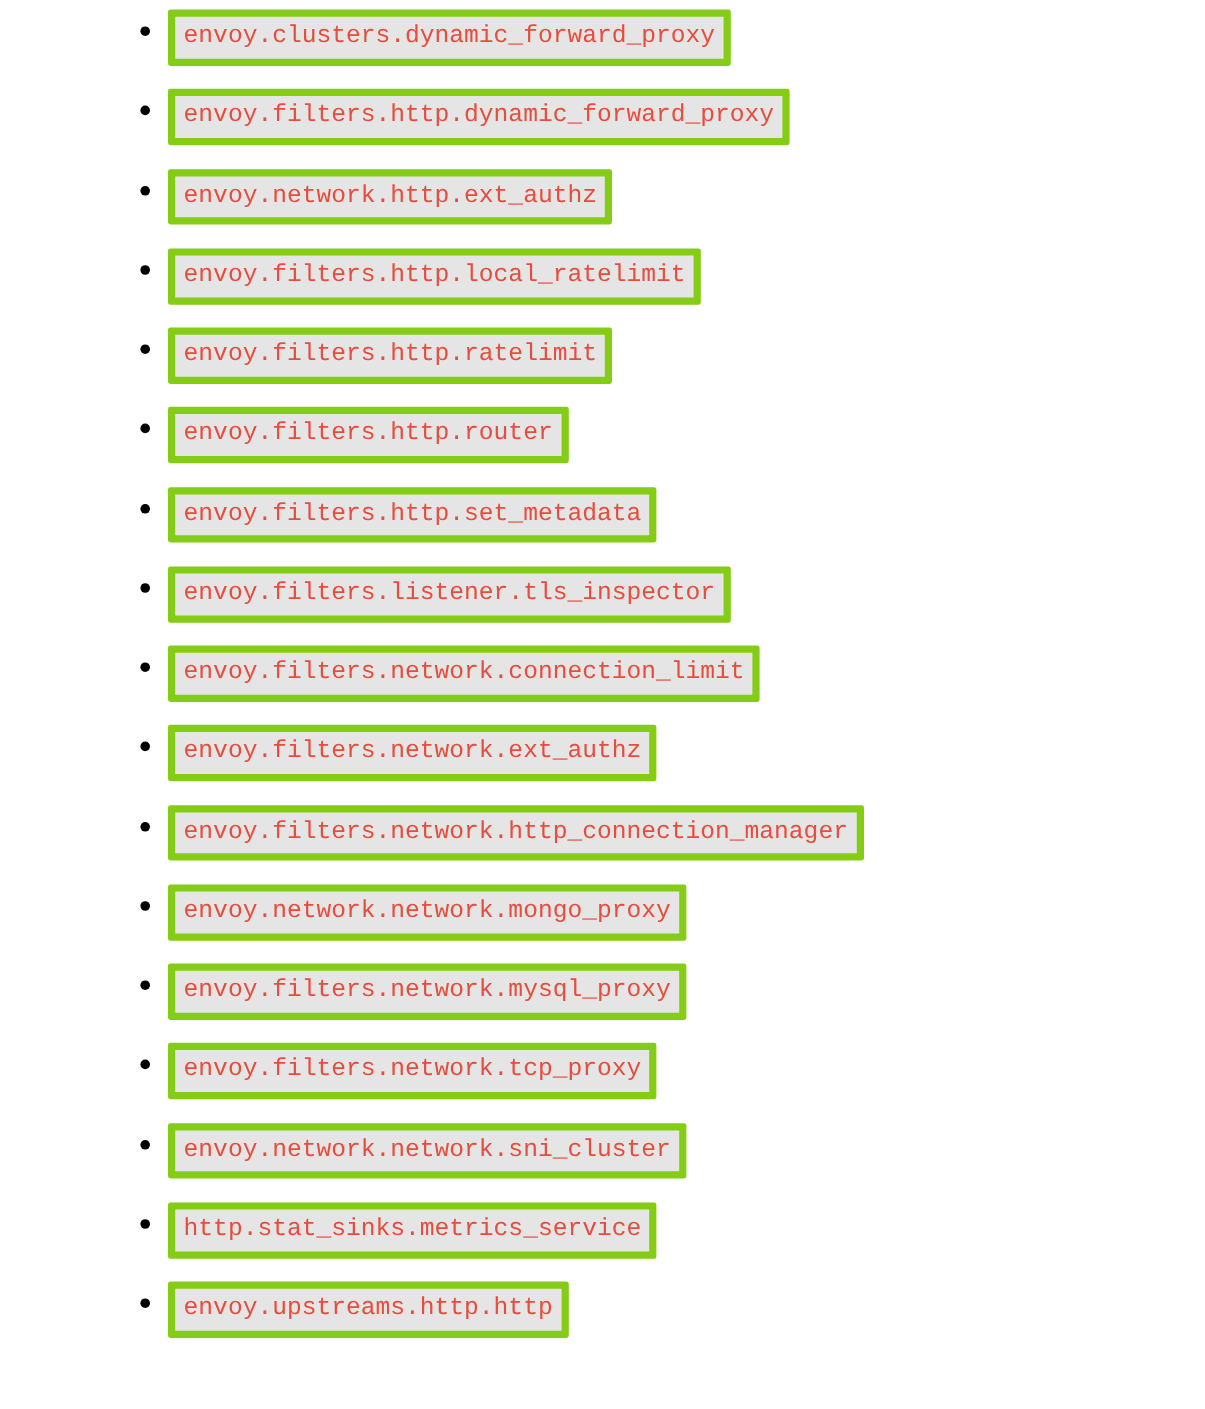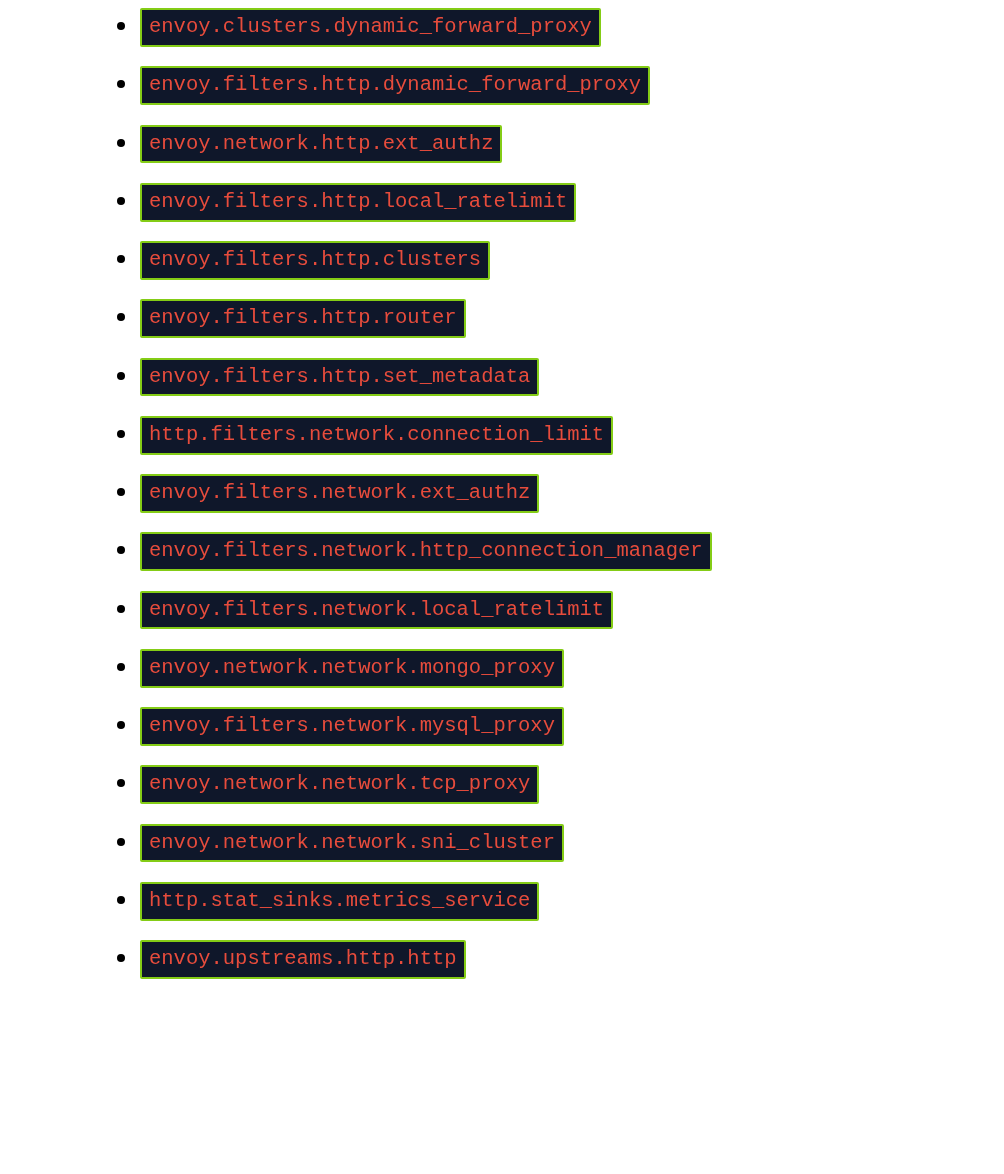--- a/index.html
+++ b/index.html
@@ -32,43 +32,43 @@
       width: 8px;
       height: 8px;
       background: #000;
       border-radius: 50%;
     }
     code.ext {
       display: inline-block;
       font-family: SFMono-Regular, Menlo, Consolas, "Liberation Mono", monospace;
       font-size: 20.5px;
       color: #e74c3c;
-      background: #0f172a;
-      border: 2px solid #84cc16;
+      background: #e5e5e5;
+      border: 6px solid #84cc16;
       border-radius: 2px;
       padding: 2px 7px;
       line-height: 1.5;
       white-space: nowrap;
     }
   </style>
 </head>
 <body>
 
 <ul class="extension-list">
   <li><code class="ext">envoy.clusters.dynamic_forward_proxy</code></li>
   <li><code class="ext">envoy.filters.http.dynamic_forward_proxy</code></li>
   <li><code class="ext">envoy.network.http.ext_authz</code></li>
   <li><code class="ext">envoy.filters.http.local_ratelimit</code></li>
-  <li><code class="ext">envoy.filters.http.clusters</code></li>
+  <li><code class="ext">envoy.filters.http.ratelimit</code></li>
   <li><code class="ext">envoy.filters.http.router</code></li>
   <li><code class="ext">envoy.filters.http.set_metadata</code></li>
-  <li><code class="ext">http.filters.network.connection_limit</code></li>
+  <li><code class="ext">envoy.filters.listener.tls_inspector</code></li>
+  <li><code class="ext">envoy.filters.network.connection_limit</code></li>
   <li><code class="ext">envoy.filters.network.ext_authz</code></li>
   <li><code class="ext">envoy.filters.network.http_connection_manager</code></li>
-  <li><code class="ext">envoy.filters.network.local_ratelimit</code></li>
   <li><code class="ext">envoy.network.network.mongo_proxy</code></li>
   <li><code class="ext">envoy.filters.network.mysql_proxy</code></li>
-  <li><code class="ext">envoy.network.network.tcp_proxy</code></li>
+  <li><code class="ext">envoy.filters.network.tcp_proxy</code></li>
   <li><code class="ext">envoy.network.network.sni_cluster</code></li>
   <li><code class="ext">http.stat_sinks.metrics_service</code></li>
   <li><code class="ext">envoy.upstreams.http.http</code></li>
 
 </ul>
 
 </body></html>

